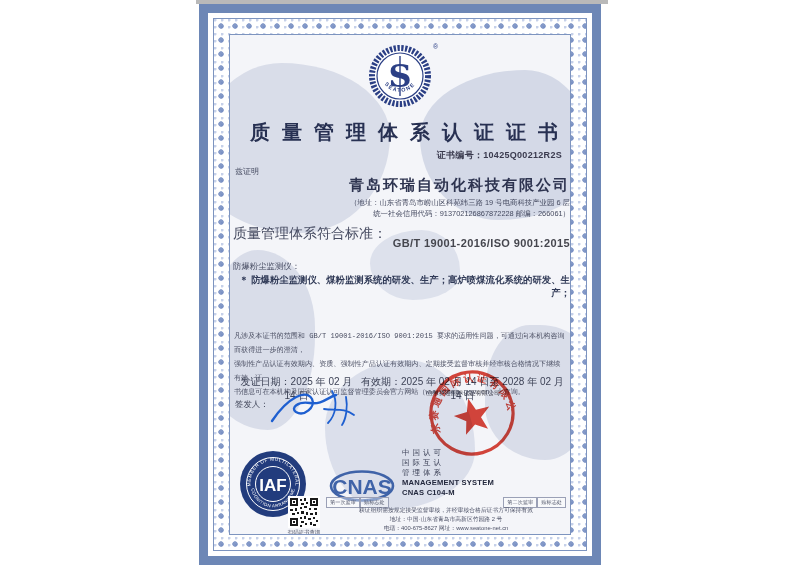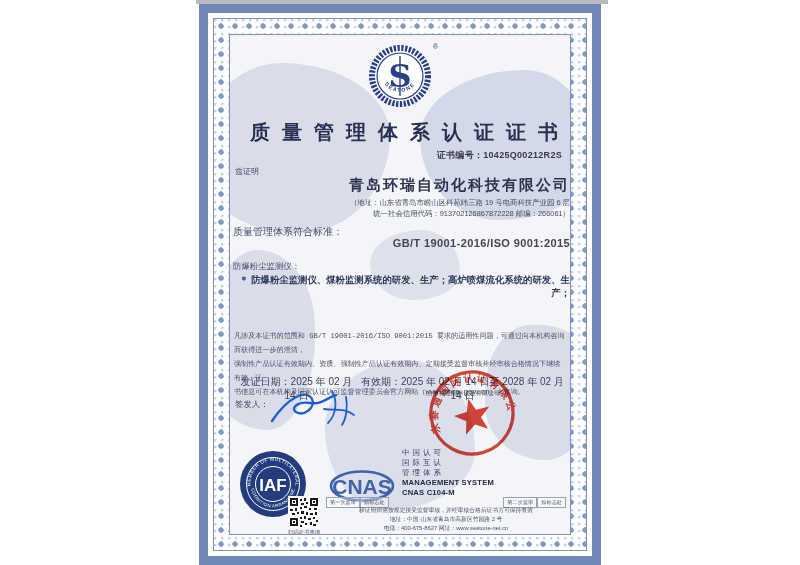--- a/index.html
+++ b/index.html
@@ -28,21 +28,21 @@
   .ctr{left:0;width:100%;text-align:right;}
 
   .logo{left:138px;top:8px;width:64px;height:64px;}
   .rmark{left:203px;top:8px;font-size:7px;color:#2b3f85;}
   .title{top:84px;font-size:20px;font-weight:bold;color:#273052;letter-spacing:12px;text-indent:12px;white-space:nowrap;}
   .certno{top:114px;right:8px;font-size:9px;font-weight:bold;color:#3a3a4e;letter-spacing:.3px;}
   .certify{left:5px;top:131px;font-size:8px;color:#474c62;}
   .company{top:141px;font-size:15px;font-weight:bold;color:#2e3450;letter-spacing:2px;}
   .addr1{top:163px;font-size:7.4px;color:#454a60;}
   .addr2{top:174px;font-size:7.4px;color:#454a60;}
-  .stdlabel{left:3px;top:190px;font-size:10px;color:#454a60;}
+  .stdlabel{left:3px;top:190px;font-size:14px;color:#454a60;}
   .stdval{top:202px;font-size:11px;font-weight:bold;color:#45464e;letter-spacing:.4px;}
   .scopelabel{left:3px;top:226px;font-size:8.4px;color:#454a60;}
   .scope1{top:239px;font-size:9.4px;font-weight:bold;color:#303a57;}
   .scope2{top:252px;font-size:9.4px;font-weight:bold;color:#303a57;}
   .notice{left:4px;top:294px;width:332px;font-size:7.1px;line-height:14px;color:#4b4f63;font-family:Liberation Mono, monospace;}
   .dates{left:4px;top:340px;width:332px;font-size:10px;color:#3e4357;display:flex;justify-content:space-between;text-align:center;}
   .bodyprint{left:196px;top:354px;font-size:6.2px;color:#4a4a52;z-index:1;}
   .signer{left:5px;top:364px;font-size:8.4px;color:#3e4357;}
   .sig{left:36px;top:350px;width:100px;height:46px;z-index:3;}
   .seal{left:197px;top:333px;width:90px;height:90px;z-index:4;transform:rotate(-15deg);

